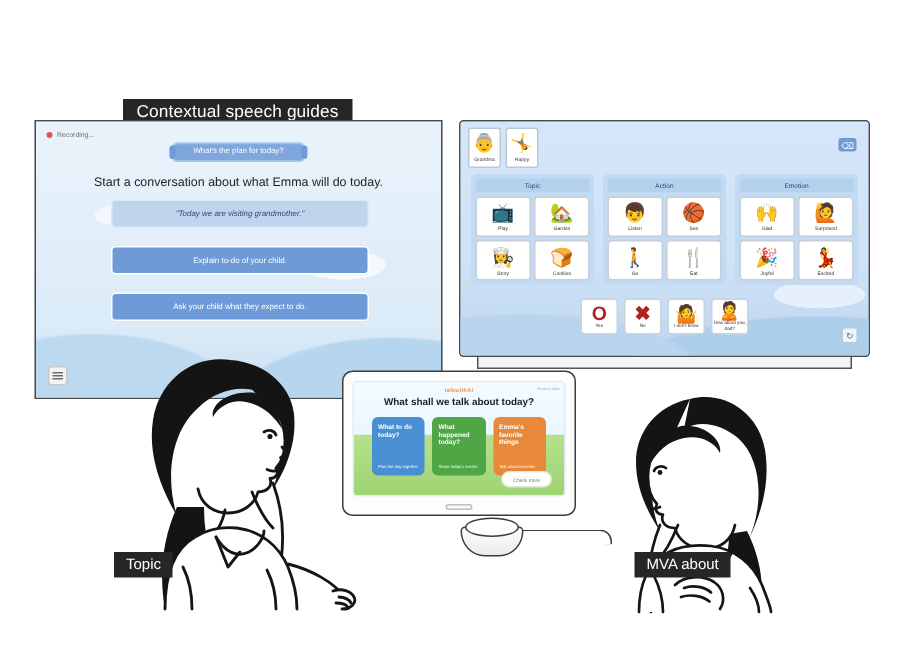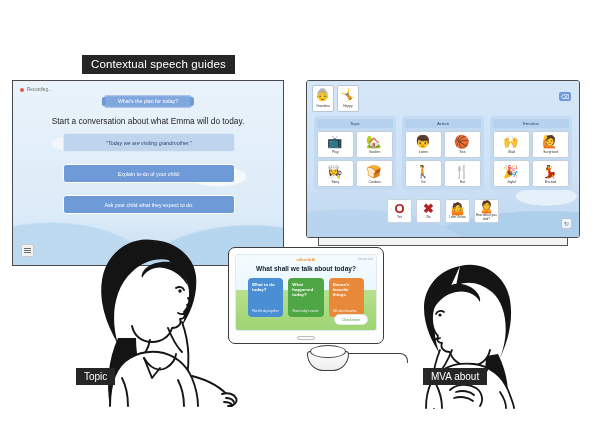--- a/index.html
+++ b/index.html
@@ -46,21 +46,21 @@
       radial-gradient(ellipse 58% 150% at 18% 118%, #bcd9f0 60%, rgba(188,217,240,0) 62%),
       radial-gradient(ellipse 62% 150% at 84% 122%, #b6d5ee 60%, rgba(182,213,238,0) 62%);
   }
   .monitor-stand {
     position: absolute;
     background: #f4f4f4;
     border: 1.2px solid #555;
   }
 
   
-  #left-screen { left: 12px; top: 80px; width: 272px; height: 186px; }
+  #left-screen { left: 23px; top: 80px; width: 272px; height: 186px; }
   .rec {
     position: absolute; left: 7px; top: 6px;
     display: flex; align-items: center; gap: 3px;
     font-size: 4.6px; color: #6d6d6d;
   }
   .rec-dot { width: 4px; height: 4px; border-radius: 50%; background: #e5544b; }
 
   .q-bubble {
     position: absolute; left: 50%; top: 14px; transform: translateX(-50%);
     background: #7fa6dd; color: #fff;
@@ -233,21 +233,21 @@
   .name-chip {
     position: absolute; background: #262626; color: #fff;
     font-size: 10px; padding: 2.5px 8px 3.5px; white-space: nowrap;
   }
 </style>
 </head>
 <body>
 
 <div class="stage">
 
-  <div class="sec-chip" style="left:82px; top:55px;">Contextual speech guides</div>
+  <div class="sec-chip" style="left:82px; top:66px;">Contextual speech guides</div>
 
   <div class="monitor-stand" style="left:28px; top:232px; width:248px; height:14px;"></div>
 
   <div class="screen" id="left-screen">
     <div class="sky"></div>
     <div class="hills"></div>
 
     <div class="rec">
       <span class="rec-dot"></span>
       <span>Recording...</span>

